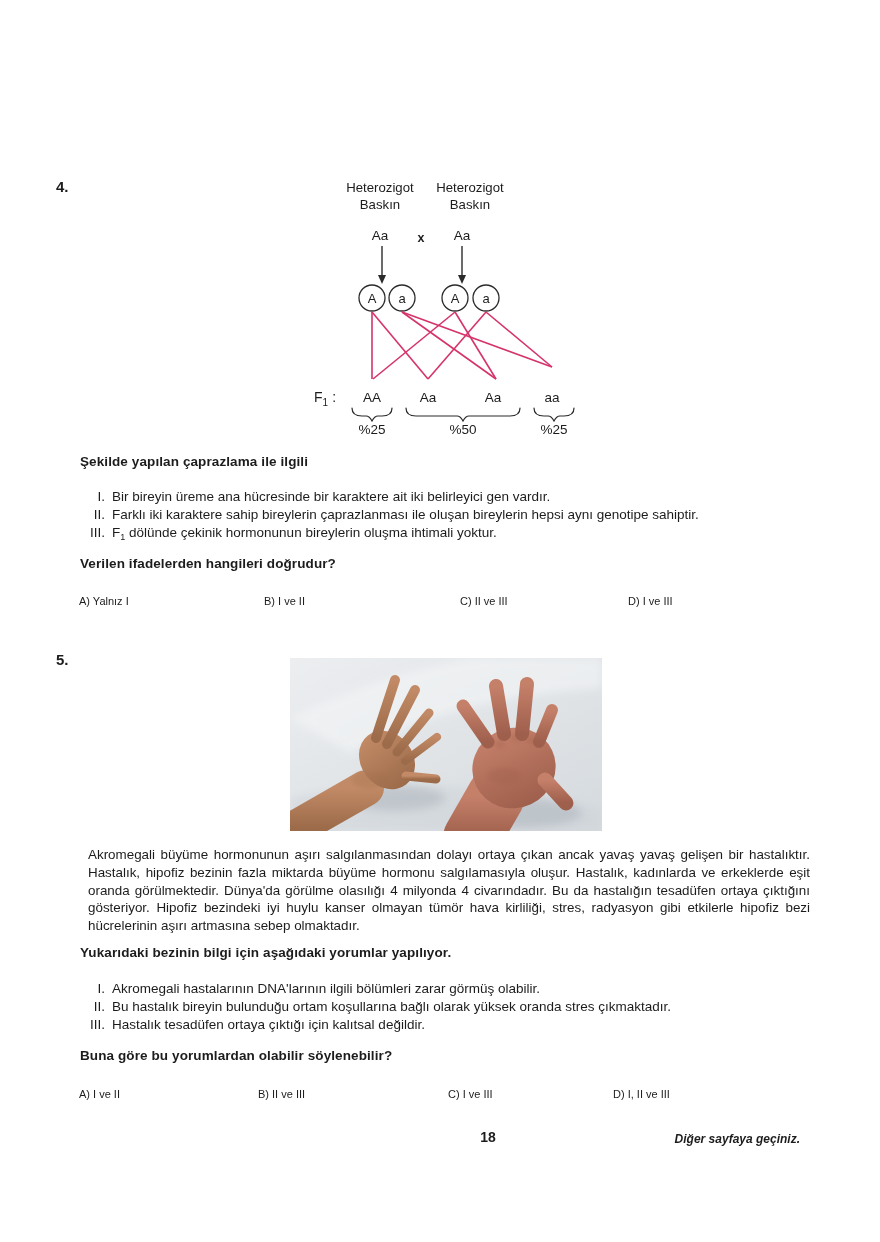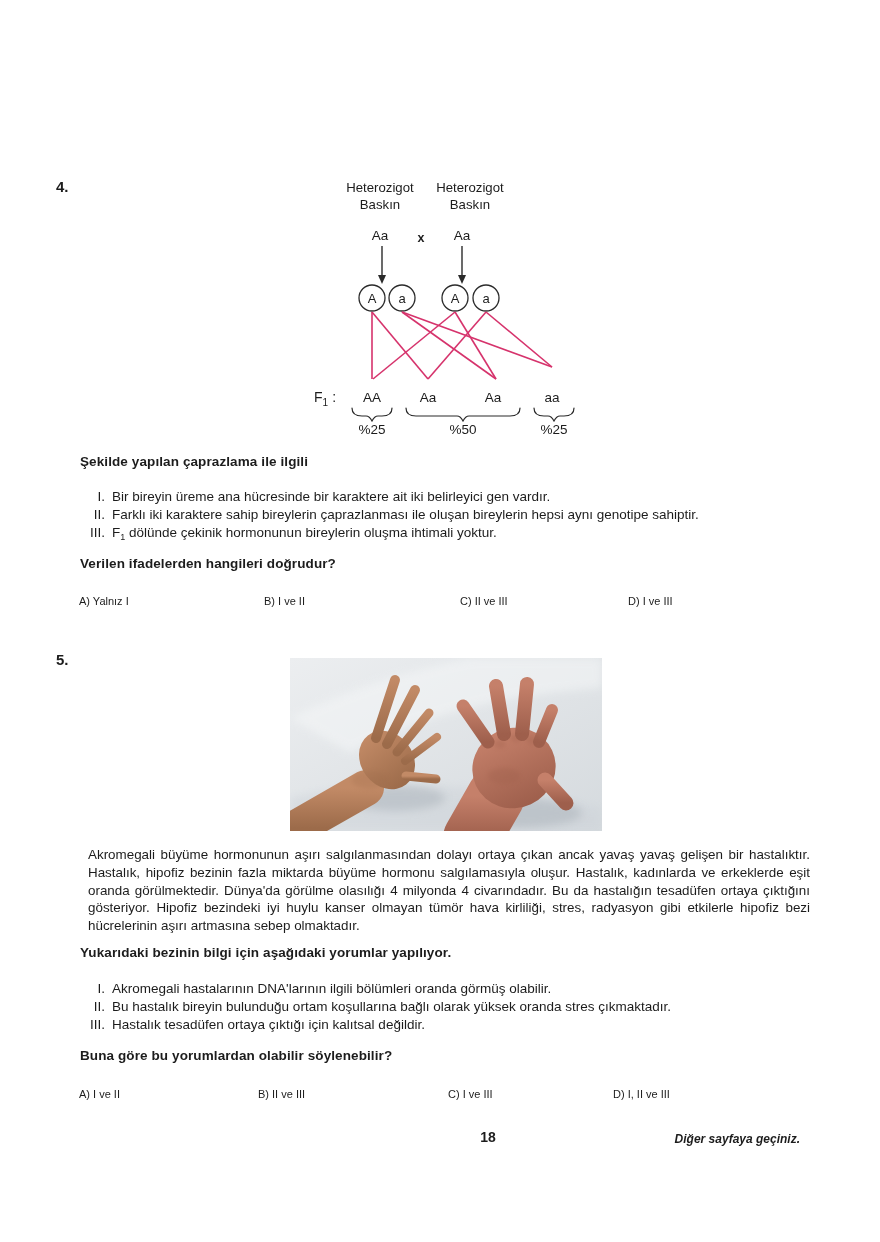--- a/index.html
+++ b/index.html
@@ -183,21 +183,21 @@
   </svg>
 </div>
 
 <div class="paragraph">Akromegali büyüme hormonunun aşırı salgılanmasından dolayı ortaya çıkan ancak yavaş yavaş gelişen bir hastalıktır. Hastalık, hipofiz bezinin fazla miktarda büyüme hormonu salgılamasıyla oluşur. Hastalık, kadınlarda ve erkeklerde eşit oranda görülmektedir. Dünya'da görülme olasılığı 4 milyonda 4 civarındadır. Bu da hastalığın tesadüfen ortaya çıktığını gösteriyor. Hipofiz bezindeki iyi huylu kanser olmayan tümör hava kirliliği, stres, radyasyon gibi etkilerle hipofiz bezi hücrelerinin aşırı artmasına sebep olmaktadır.</div>
 
 <div class="bold-line" style="top:945px">Yukarıdaki bezinin bilgi için aşağıdaki yorumlar yapılıyor.</div>
 
 <div class="items" style="top:980px">
   <div class="item-row">
     <span class="item-num">I.</span>
-    <span class="item-text">Akromegali hastalarının DNA'larının ilgili bölümleri oranda görmüş olabilir.</span>
+    <span class="item-text">Akromegali hastalarının DNA'larının ilgili bölümleri zarar görmüş olabilir.</span>
   </div>
   <div class="item-row">
     <span class="item-num">II.</span>
     <span class="item-text">Bu hastalık bireyin bulunduğu ortam koşullarına bağlı olarak yüksek oranda stres çıkmaktadır.</span>
   </div>
   <div class="item-row">
     <span class="item-num">III.</span>
     <span class="item-text">Hastalık tesadüfen ortaya çıktığı için kalıtsal değildir.</span>
   </div>
 </div>

